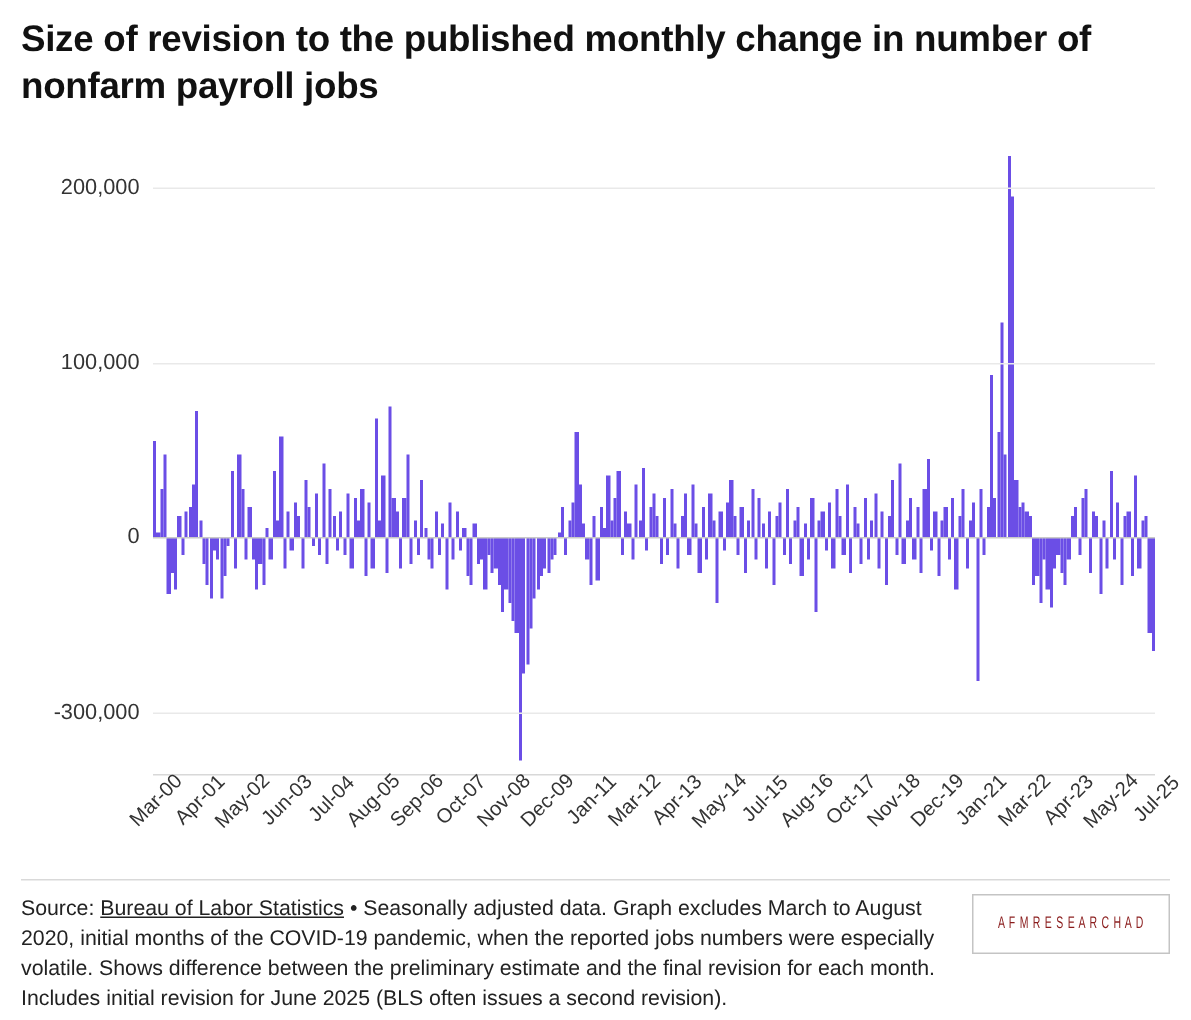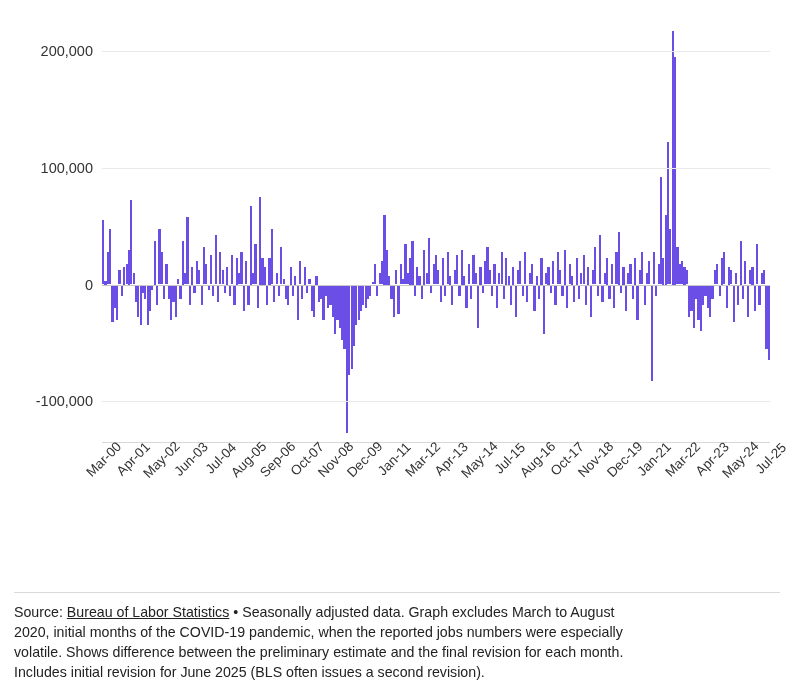--- a/index.html
+++ b/index.html
@@ -135,20 +135,21 @@
     font-family: "Liberation Sans", sans-serif;
     white-space: nowrap;
     transform: scaleY(1.6);
   }
 </style>
 </head>
 <body>
 
 <div class="page">
 
+  <h1 class="title">Size of revision to the published monthly change in number of nonfarm payroll jobs</h1>
 
   <div class="chart-wrap">
     <div class="plot" id="plot">
       <div class="bars" id="bars">
           <div class="bar" title="Mar-00: 110000" style="left: 0.0719298px; top: 198.333px; height: 64.1667px; background: rgb(107, 78, 230);"></div>
           <div class="bar" title="Apr-00: 6000" style="left: 2.41579px; top: 259px; height: 3.5px; background: rgb(107, 78, 230);"></div>
           <div class="bar" title="May-00: 55000" style="left: 4.75965px; top: 230.417px; height: 32.0833px; background: rgb(107, 78, 230);"></div>
           <div class="bar" title="Jun-00: 95000" style="left: 7.10351px; top: 207.083px; height: 55.4167px; background: rgb(107, 78, 230);"></div>
           <div class="bar" title="Jul-00: -65000" style="left: 9.44737px; top: 262.5px; height: 37.9167px; background: rgb(107, 78, 230);"></div>
           <div class="bar" title="Aug-00: -40000" style="left: 11.7912px; top: 262.5px; height: 23.3333px; background: rgb(107, 78, 230);"></div>
@@ -426,21 +427,21 @@
           <div class="bar" title="Oct-23: 30000" style="left: 649.321px; top: 245px; height: 17.5px; background: rgb(107, 78, 230);"></div>
           <div class="bar" title="Nov-23: -45000" style="left: 651.665px; top: 262.5px; height: 26.25px; background: rgb(107, 78, 230);"></div>
           <div class="bar" title="Dec-23: 70000" style="left: 654.009px; top: 221.667px; height: 40.8333px; background: rgb(107, 78, 230);"></div>
           <div class="bar" title="Jan-24: -35000" style="left: 656.353px; top: 262.5px; height: 20.4167px; background: rgb(107, 78, 230);"></div>
           <div class="bar" title="Feb-24: 20000" style="left: 658.696px; top: 250.833px; height: 11.6667px; background: rgb(107, 78, 230);"></div>
           <div class="bar" title="Mar-24: 25000" style="left: 661.04px; top: 247.917px; height: 14.5833px; background: rgb(107, 78, 230);"></div>
           <div class="bar" title="Apr-24: -110000" style="left: 663.384px; top: 262.5px; height: 64.1667px; background: rgb(107, 78, 230);"></div>
           <div class="bar" title="May-24: -130000" style="left: 665.728px; top: 262.5px; height: 75.8333px; background: rgb(107, 78, 230);"></div>
         </div>
     <div class="gridline" style="top: 379.167px;"></div>
-        <div class="ytick" style="top: 379.167px;">-100,000</div>
+        <div class="ytick" style="top: 379.167px;">-300,000</div>
         <div class="gridline zero" style="top: 262.5px;"></div>
         <div class="ytick" style="top: 262.5px;">0</div>
         <div class="gridline" style="top: 145.833px;"></div>
         <div class="ytick" style="top: 145.833px;">100,000</div>
         <div class="gridline" style="top: 29.1667px;"></div>
         <div class="ytick" style="top: 29.1667px;">200,000</div>
       </div>
     <div class="xaxis" id="xaxis">
         <div class="xtick" style="left: 1.17193px;">Mar-00</div>
         <div class="xtick" style="left: 30.1135px;">Apr-01</div>
@@ -466,15 +467,18 @@
         <div class="xtick" style="left: 608.945px;">Apr-23</div>
         <div class="xtick" style="left: 637.886px;">May-24</div>
         <div class="xtick" style="left: 666.828px;">Jul-25</div>
       </div>
   </div>
 
   <div class="footer">
     <div class="note">
       <span>Source: </span><span class="src-link">Bureau of Labor Statistics</span><span> • Seasonally adjusted data. Graph excludes March to August 2020, initial months of the COVID-19 pandemic, when the reported jobs numbers were especially volatile. Shows difference between the preliminary estimate and the final revision for each month. Includes initial revision for June 2025 (BLS often issues a second revision).</span>
     </div>
+    <div class="logo">
+      <span class="logo-text">A F M R E S E A R C H A D</span>
+    </div>
   </div>
 
 </div>
 
 </body></html>

